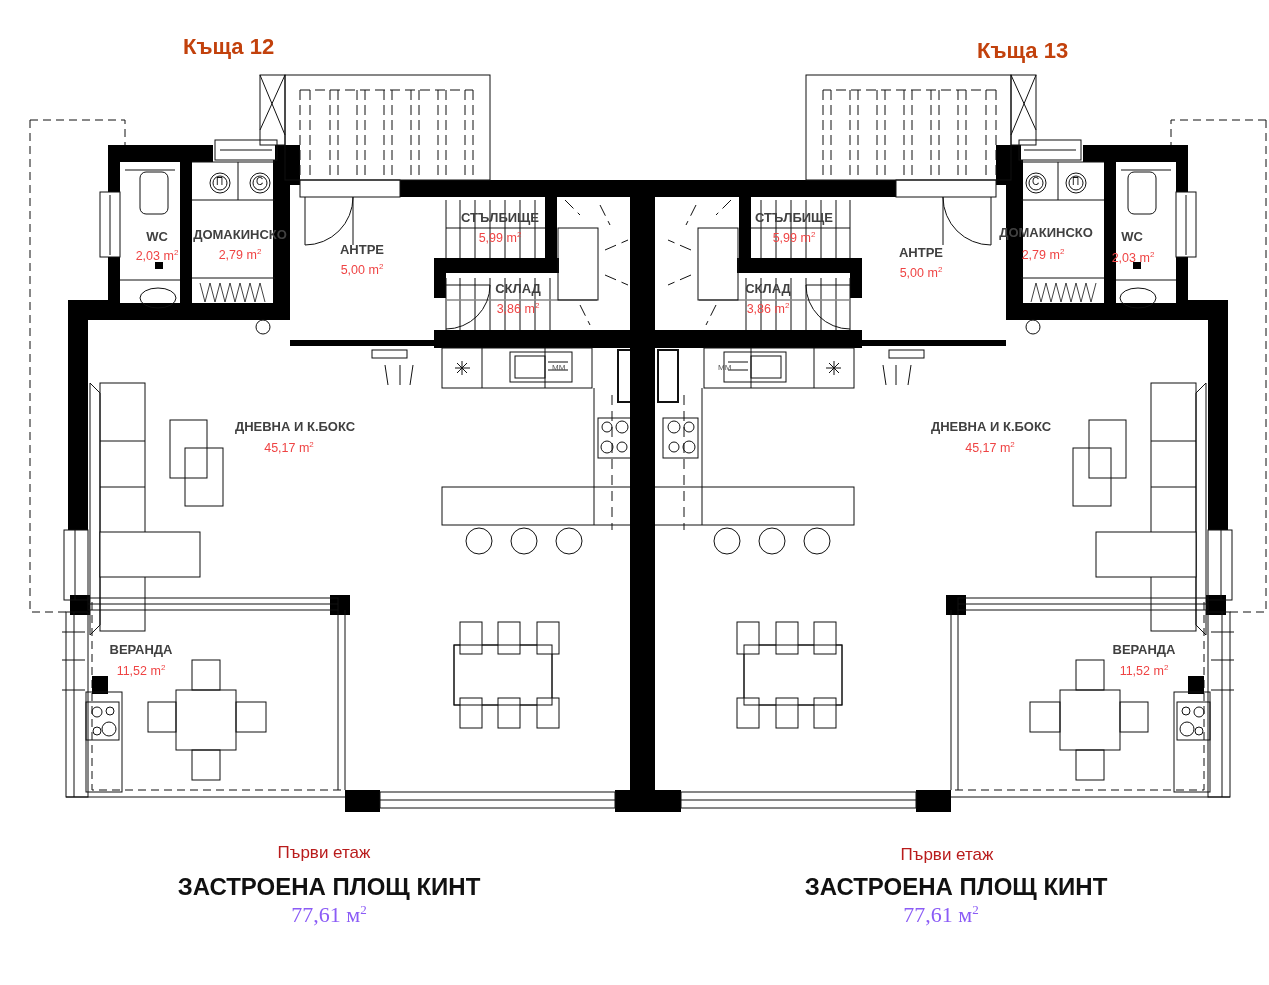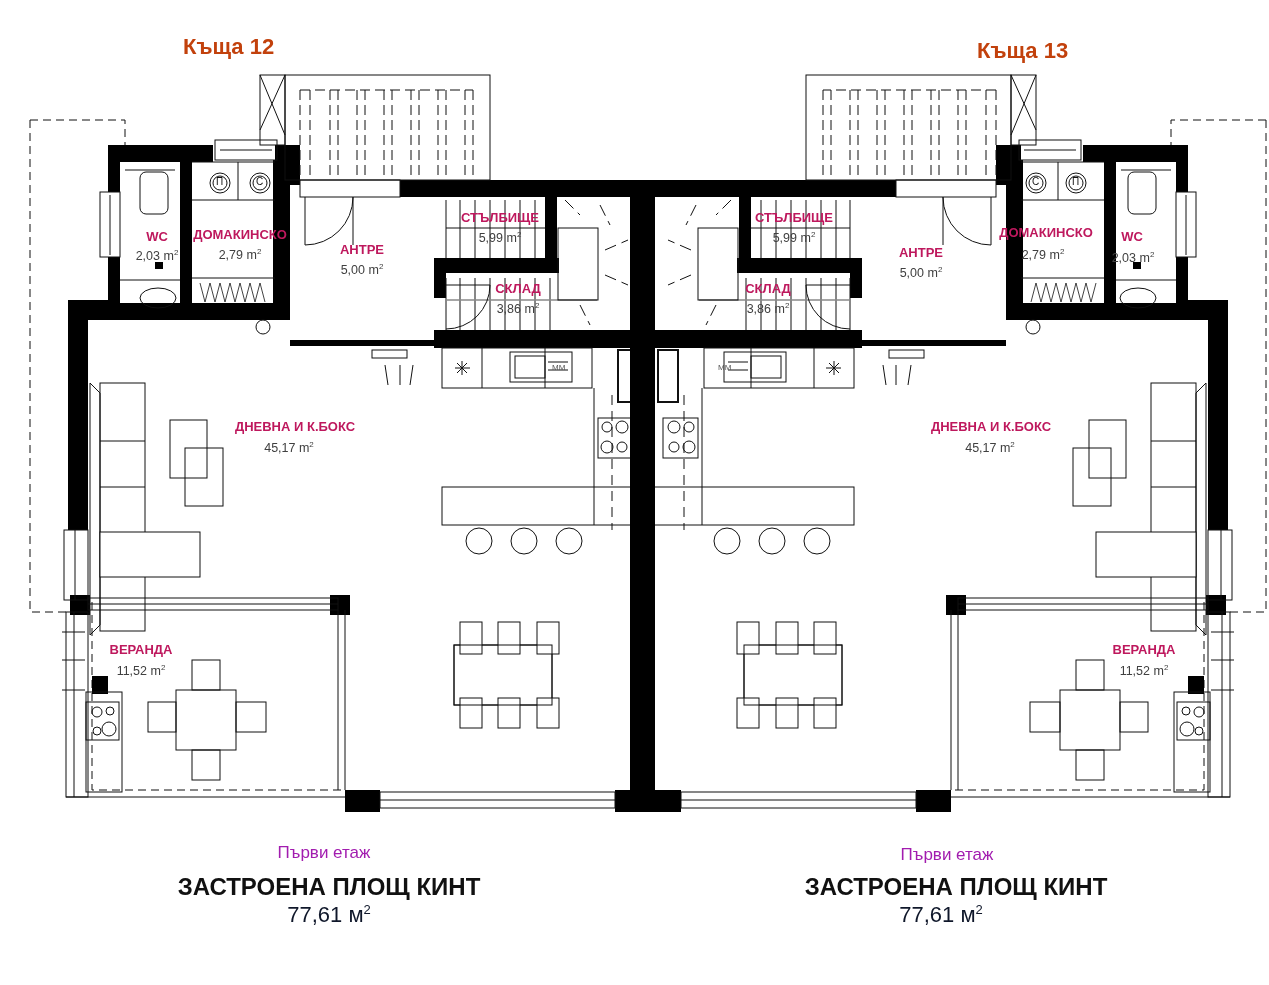--- a/index.html
+++ b/index.html
@@ -1,25 +1,25 @@
 <!DOCTYPE html>
 <html><head>
 <meta charset="utf-8">
 <style>
   html,body{margin:0;padding:0;background:#fff;}
   body{width:1269px;height:985px;position:relative;overflow:hidden;font-family:"Liberation Sans",sans-serif;}
   svg{position:absolute;left:0;top:0;}
   .lbl{position:absolute;font-family:"Liberation Sans",sans-serif;color:#111;white-space:nowrap;}
-  .room-name{font-size:13px;font-weight:bold;color:#be185d;transform:translateX(-50%);}
-  .room-area{font-size:12.5px;color:#404040;transform:translateX(-50%);}
+  .room-name{font-size:13px;font-weight:bold;color:#404040;transform:translateX(-50%);}
+  .room-area{font-size:12.5px;color:#ef4444;transform:translateX(-50%);}
   .room-area sup{font-size:8px;}
   .house-title{font-size:22px;font-weight:bold;color:#c2410c;}
-  .floor-label{font-size:17px;color:#a21caf;transform:translateX(-50%);}
+  .floor-label{font-size:17px;color:#b91c1c;transform:translateX(-50%);}
   .built-title{font-size:24px;font-weight:bold;color:#111;transform:translateX(-50%);}
-  .built-area{font-size:22px;color:#0f172a;transform:translateX(-50%);}
+  .built-area{font-size:22px;color:#8b5cf6;transform:translateX(-50%);font-family:Liberation Serif, serif;}
   .built-area sup{font-size:13px;}
 </style>
 </head>
 <body>
 
 <svg width="1269" height="985" viewBox="0 0 1269 985">
   <defs>
     <g id="half">
 
       <path d="M30,120 L125,120 L125,145 M30,120 L30,612 L70,612" fill="none" stroke="#111" stroke-width="1" stroke-dasharray="8,5"></path>

